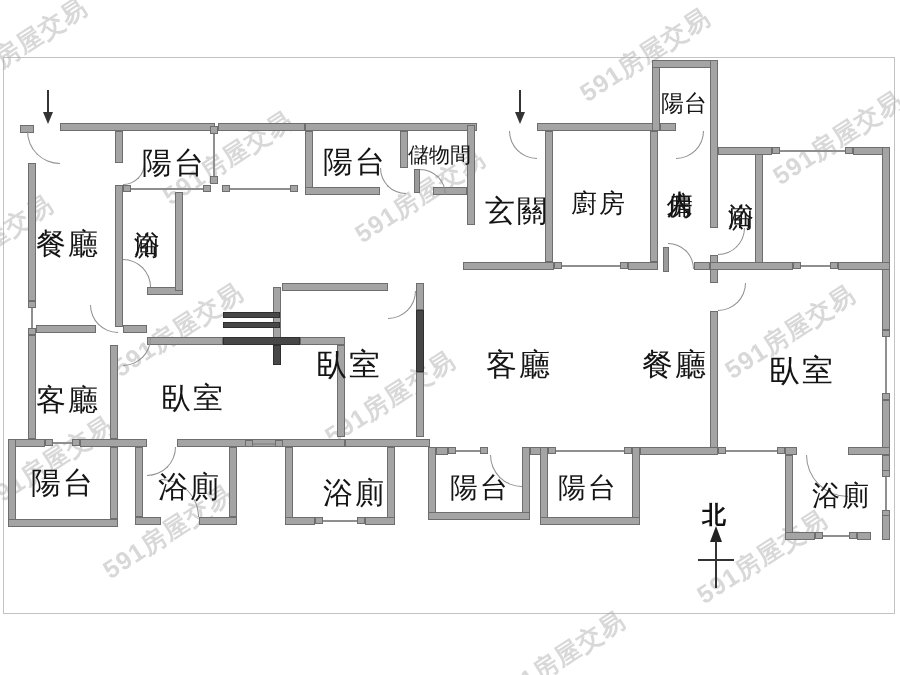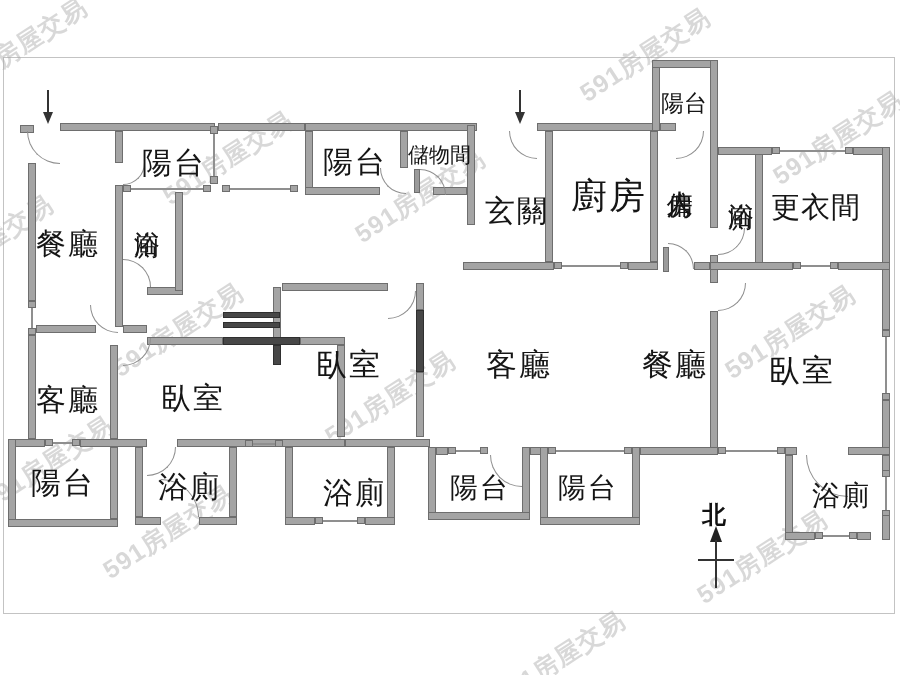--- a/index.html
+++ b/index.html
@@ -222,25 +222,24 @@
     <i class="aline" style="left:698px;top:559px;width:36px;height:2px"></i>
   </span>
 
   
   <div class="lbl" style="left:36px;top:228px;font-size:30px">餐廳</div>
   <div class="lbl" style="left:142px;top:147px;font-size:30px">陽台</div>
   <div class="lbl lbl-v" style="left:133px;top:210px;font-size:26px">浴廁</div>
   <div class="lbl" style="left:323px;top:146px;font-size:30px">陽台</div>
   <div class="lbl" style="left:408px;top:144px;font-size:21px;letter-spacing:0">儲物間</div>
   <div class="lbl" style="left:485px;top:195px;font-size:30px">玄關</div>
-  <div class="lbl" style="left:571px;top:178px;font-size:36px">廚房</div>
+  <div class="lbl" style="left:571px;top:190px;font-size:26px">廚房</div>
   <div class="lbl" style="left:661px;top:92px;font-size:23px;letter-spacing:0">陽台</div>
   <div class="lbl lbl-v" style="left:666px;top:170px;font-size:26px">傭人房</div>
   <div class="lbl lbl-v" style="left:727px;top:182px;font-size:26px">浴廁</div>
-  <div class="lbl" style="left:771px;top:192px;font-size:29px;letter-spacing:1px">更衣間</div>
   <div class="lbl" style="left:36px;top:384px;font-size:30px">客廳</div>
   <div class="lbl" style="left:161px;top:382px;font-size:30px">臥室</div>
   <div class="lbl" style="left:316px;top:349px;font-size:31px">臥室</div>
   <div class="lbl" style="left:486px;top:349px;font-size:31px">客廳</div>
   <div class="lbl" style="left:642px;top:349px;font-size:31px">餐廳</div>
   <div class="lbl" style="left:769px;top:355px;font-size:31px">臥室</div>
   <div class="lbl" style="left:31px;top:467px;font-size:30px">陽台</div>
   <div class="lbl" style="left:158px;top:471px;font-size:30px">浴廁</div>
   <div class="lbl" style="left:323px;top:477px;font-size:30px">浴廁</div>
   <div class="lbl" style="left:450px;top:473px;font-size:28px">陽台</div>

